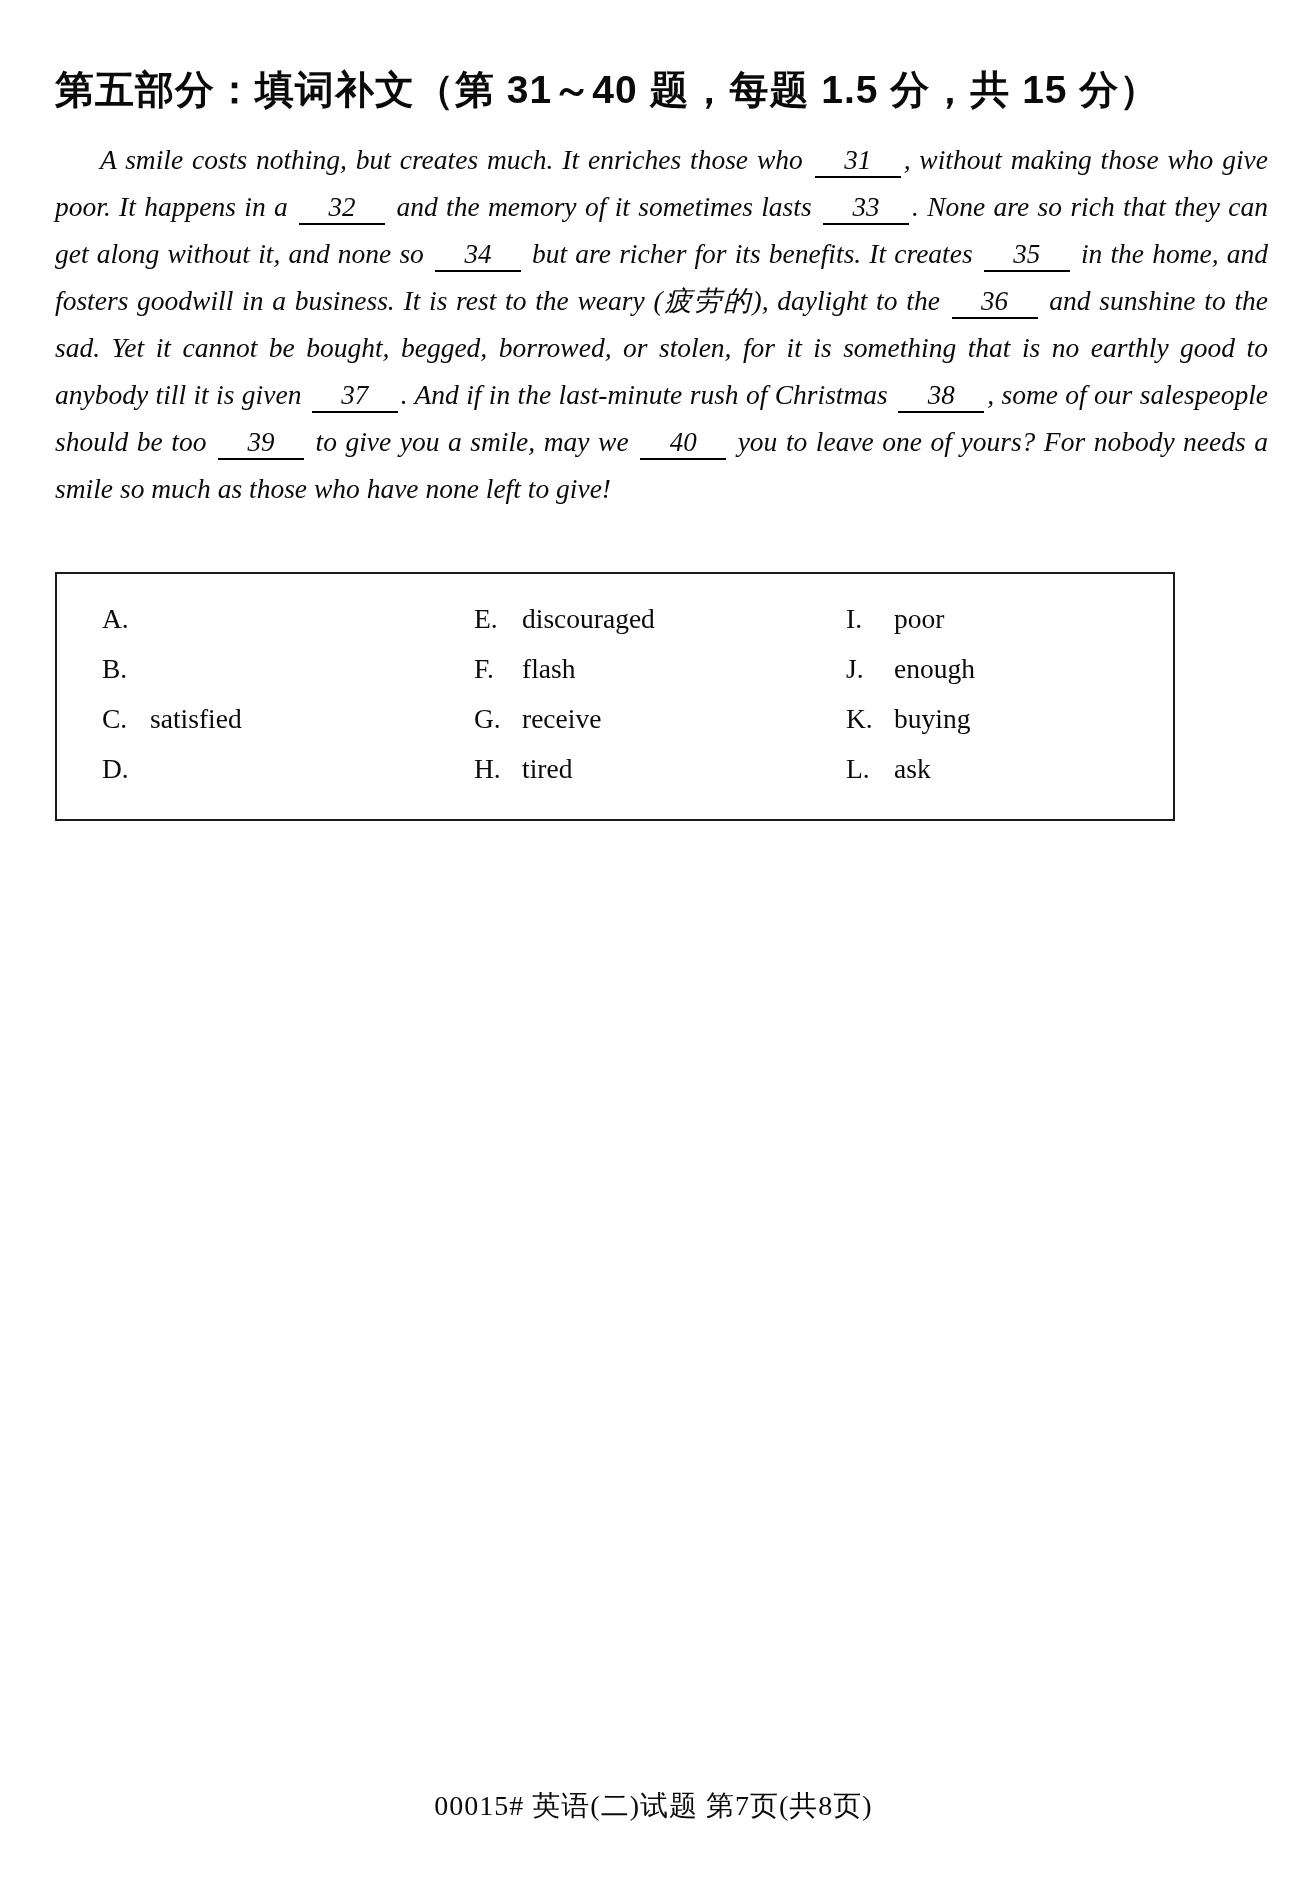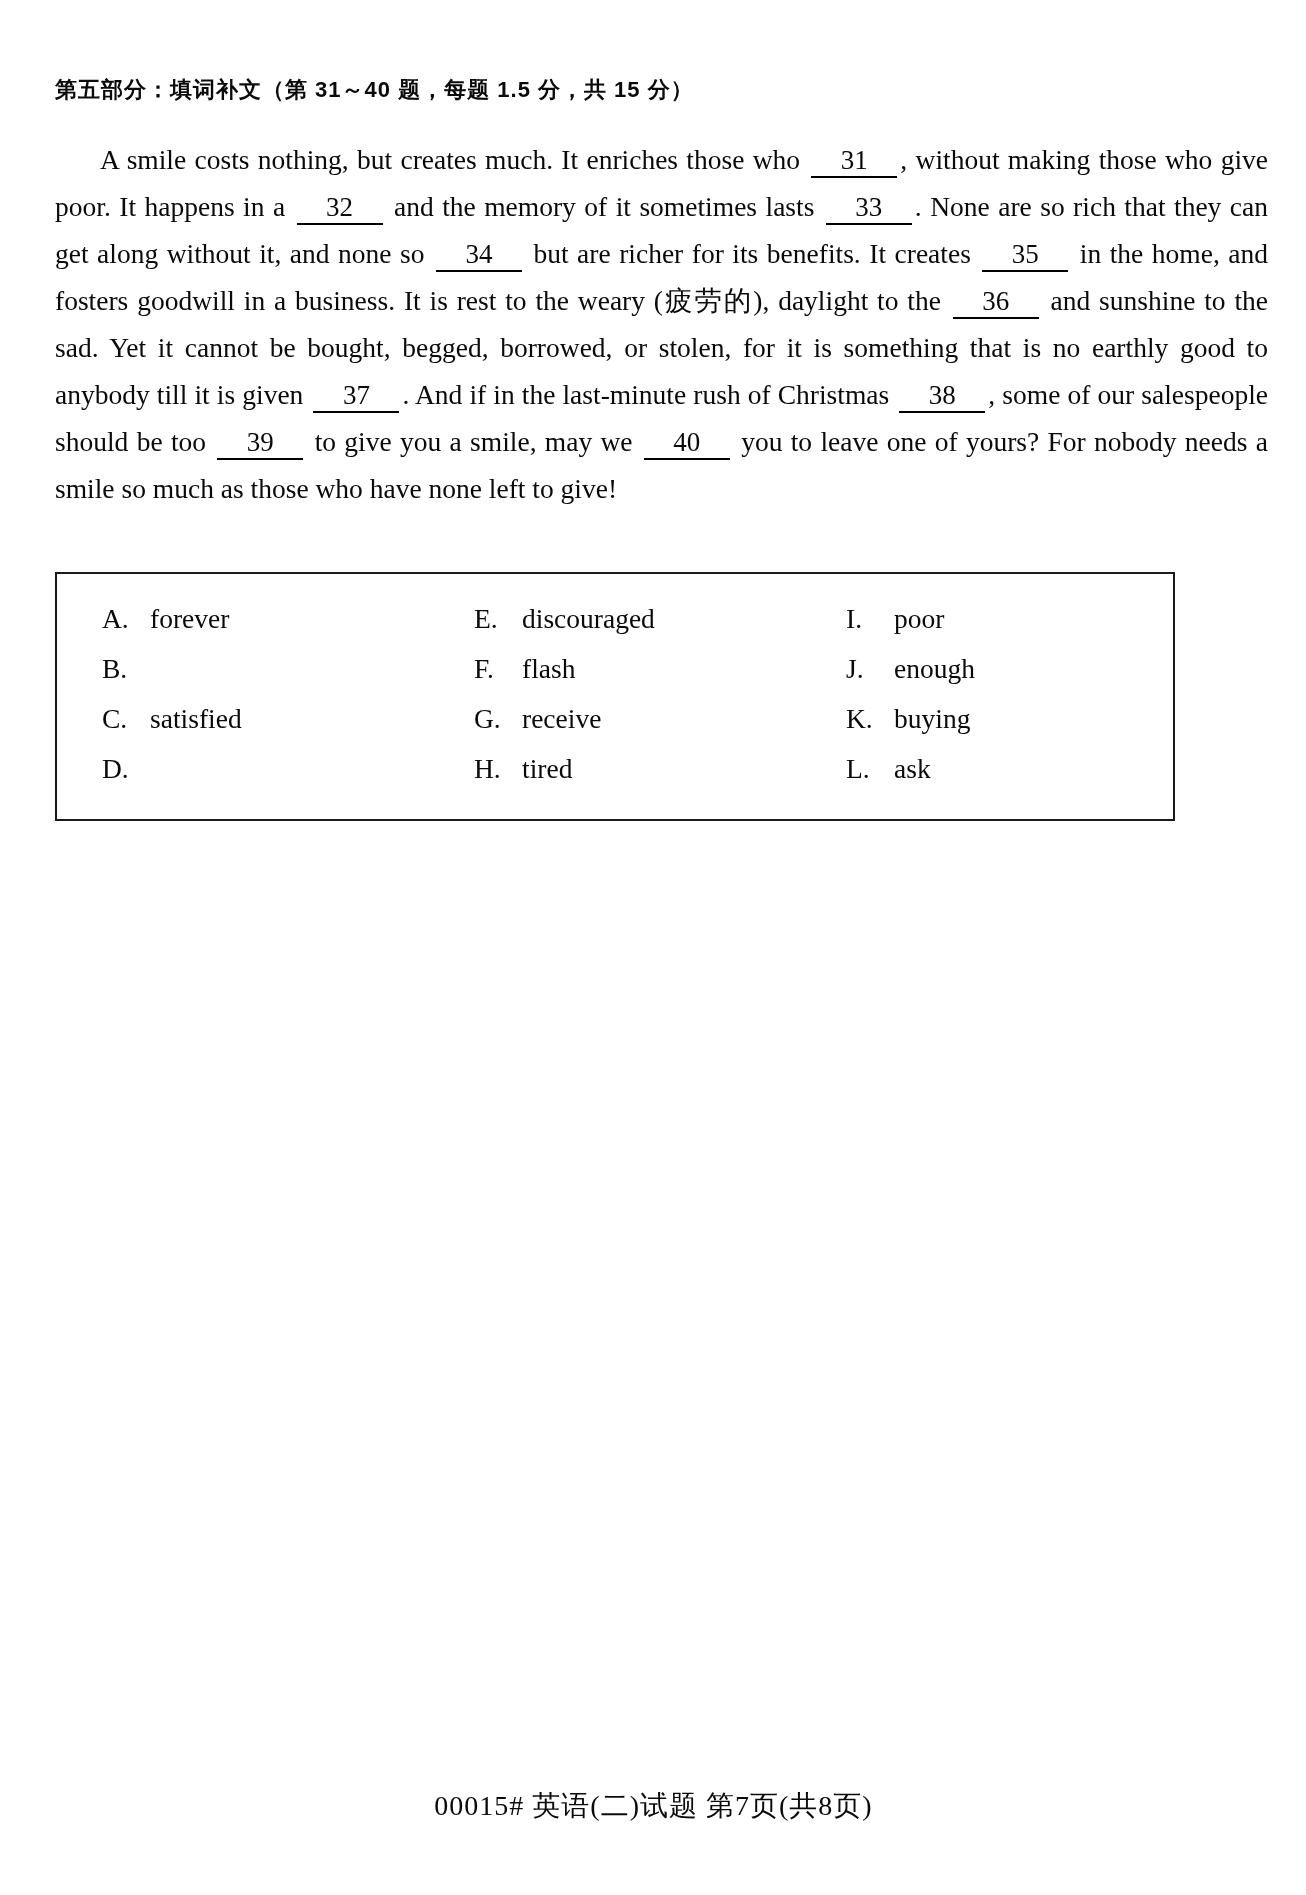--- a/index.html
+++ b/index.html
@@ -10,21 +10,21 @@
     margin: 0 auto;
     background: #ffffff;
     color: #0a0a0a;
     overflow: hidden;
   }
   .content { padding: 70px 38px 0 55px; }
 
   .section-header {
     font-family: "Liberation Sans", sans-serif;
     font-weight: 700;
-    font-size: 22px;
+    font-size: 39px;
     line-height: 40px;
     letter-spacing: 1px;
   }
   .instructions {
     font-family: "Liberation Serif", serif;
     font-size: 29px;
     line-height: 47px;
     text-indent: 58px;
     text-align: justify;
     margin: 16px 0 0 0;
@@ -37,20 +37,21 @@
     text-align: center;
     margin: 82px 0 0 0;
   }
   .passage {
     font-family: "Liberation Serif", serif;
     font-size: 27.5px;
     line-height: 47px;
     text-align: justify;
     text-indent: 45px;
     margin: 26px 0 0 0;
+    font-style: italic;
   }
   .blank {
     display: inline-block;
     min-width: 86px;
     text-indent: 0;
     text-align: center;
     border-bottom: 2px solid #000;
     line-height: 32px;
     margin: 0 3px;
     font-size: 27px;
@@ -93,21 +94,20 @@
     <div class="section-header">第五部分：填词补文（第 31～40 题，每题 1.5 分，共 15 分）</div>
 
 
 
     <p class="passage" id="passage"><span class="seg">A smile costs nothing, but creates much. It enriches those who </span><span class="blank">31</span><span class="seg">, without making those who give poor. It happens in a </span><span class="blank">32</span><span class="seg"> and the memory of it sometimes lasts </span><span class="blank">33</span><span class="seg">. None are so rich that they can get along without it, and none so </span><span class="blank">34</span><span class="seg"> but are richer for its benefits. It creates </span><span class="blank">35</span><span class="seg"> in the home, and fosters goodwill in a business. It is rest to the weary (疲劳的), daylight to the </span><span class="blank">36</span><span class="seg"> and sunshine to the sad. Yet it cannot be bought, begged, borrowed, or stolen, for it is something that is no earthly good to anybody till it is given </span><span class="blank">37</span><span class="seg">. And if in the last-minute rush of Christmas </span><span class="blank">38</span><span class="seg">, some of our salespeople should be too </span><span class="blank">39</span><span class="seg"> to give you a smile, may we </span><span class="blank">40</span><span class="seg"> you to leave one of yours? For nobody needs a smile so much as those who have none left to give!</span></p>
 
     <div class="options-box">
       <div class="options-grid" id="options-grid">
           <div class="option">
             <span class="opt-label">A.</span>
-            <span class="opt-word">forever</span>
           </div>
           <div class="option">
             <span class="opt-label">E.</span>
             <span class="opt-word">discouraged</span>
           </div>
           <div class="option">
             <span class="opt-label">I.</span>
             <span class="opt-word">poor</span>
           </div>
           <div class="option">

